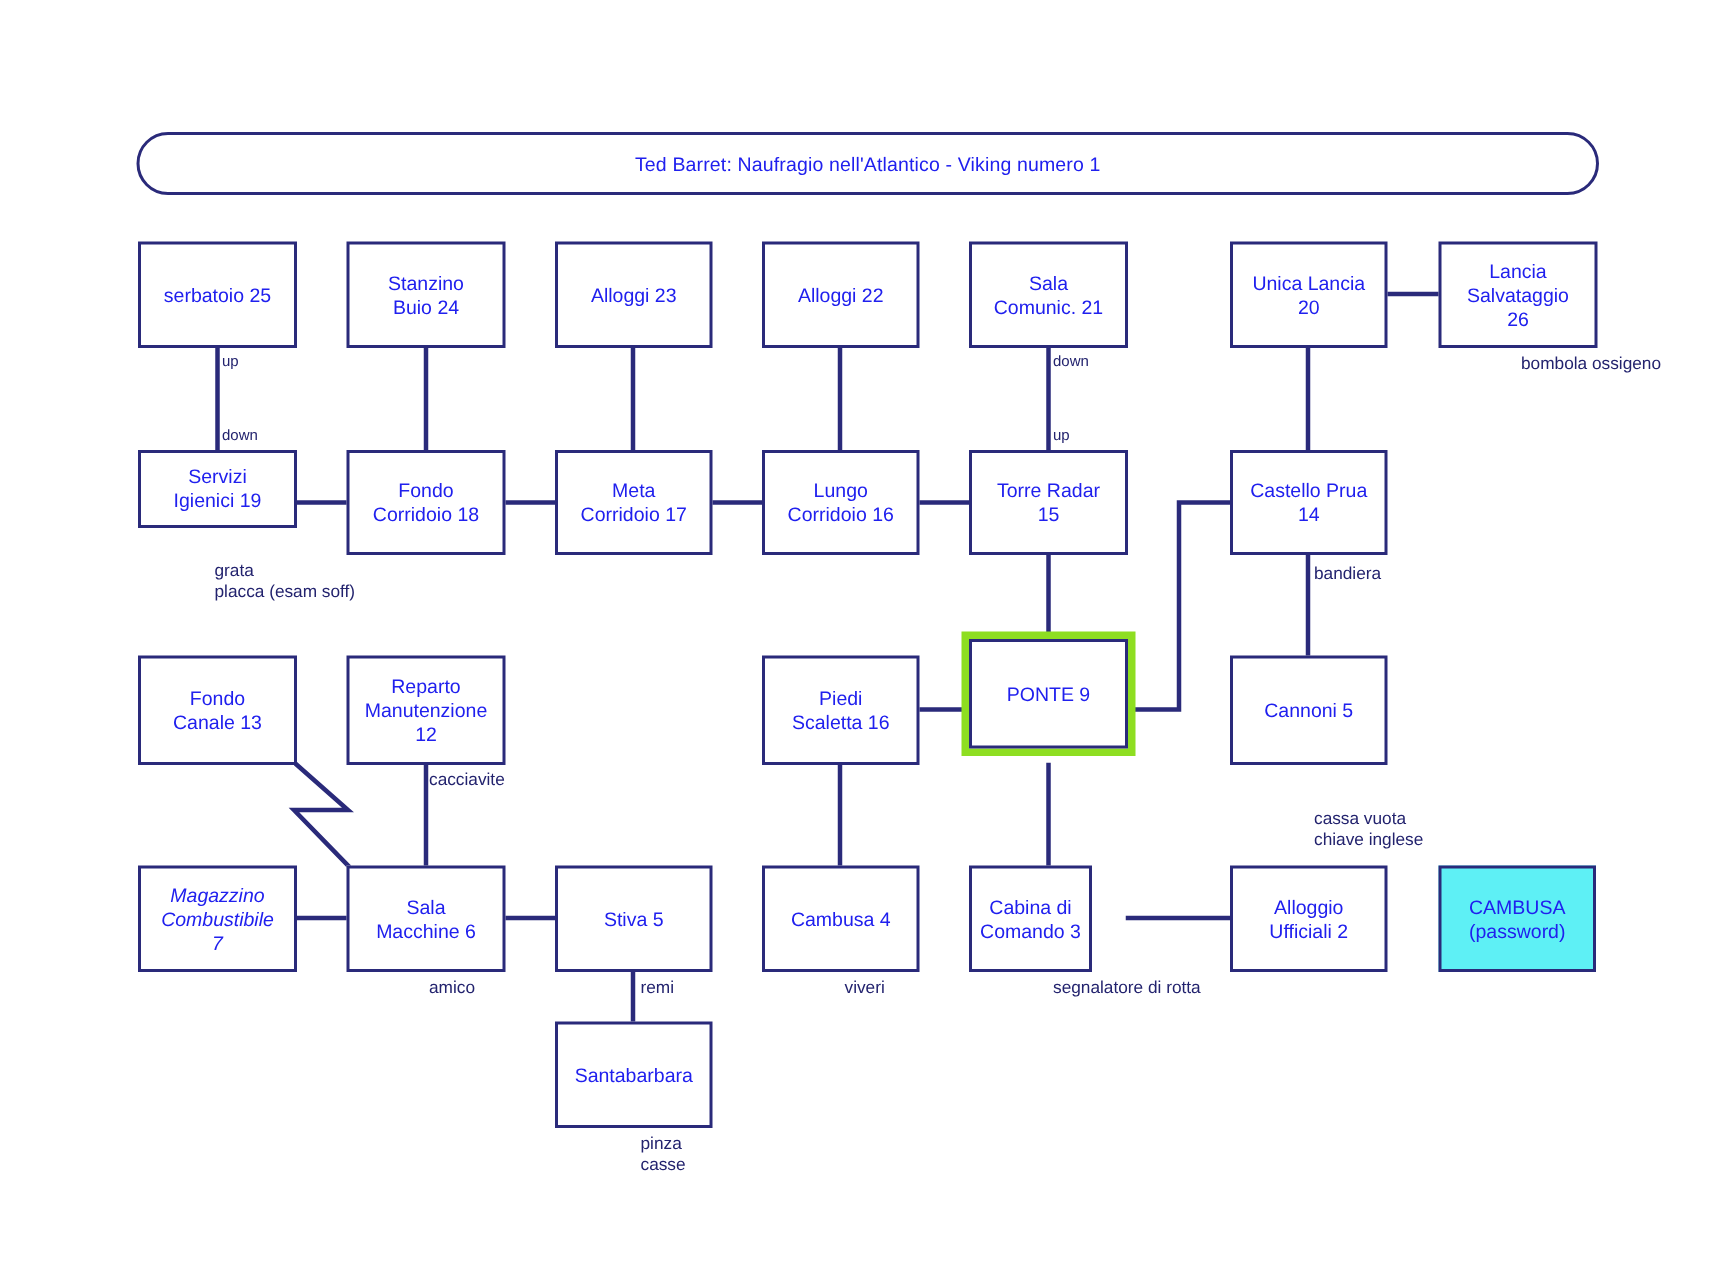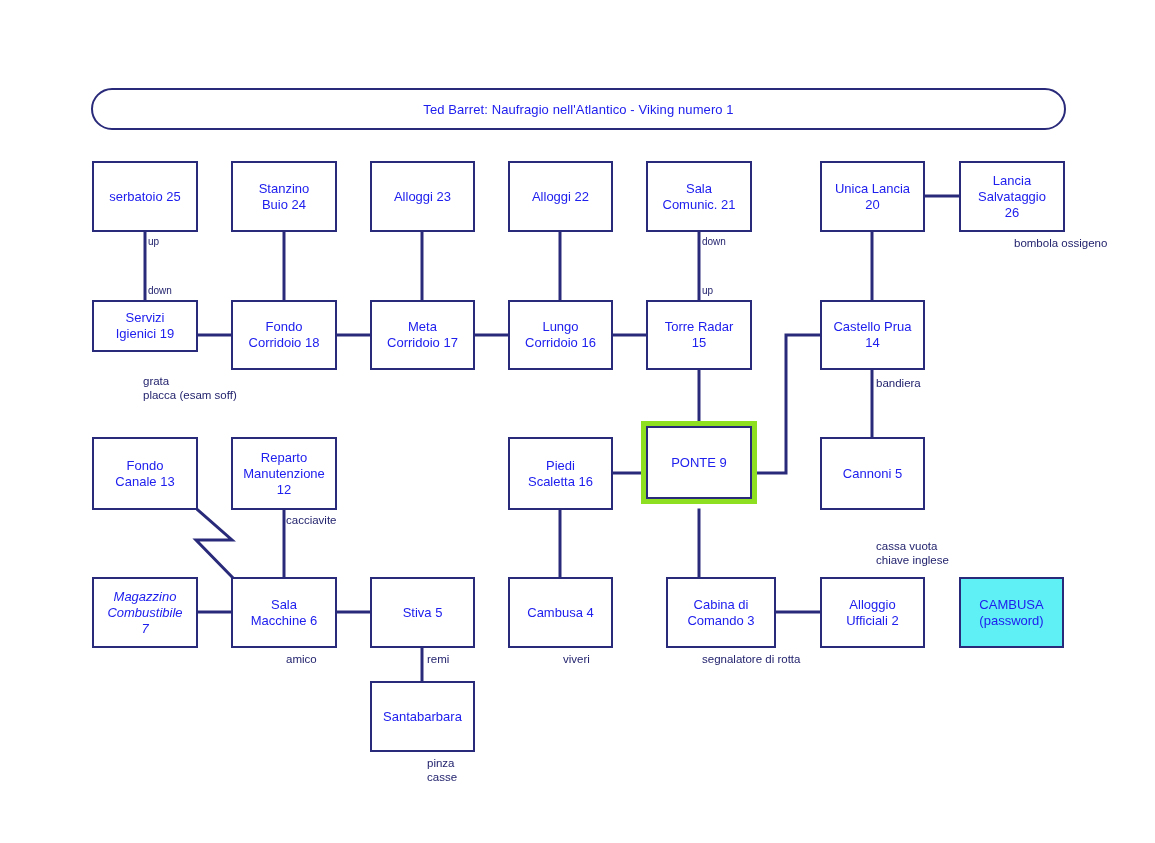--- a/index.html
+++ b/index.html
@@ -141,21 +141,21 @@
       <div class="node" style="left: 231px; top: 577px; width: 106px; height: 71px;">
         <span style="white-space: pre;">Sala
 Macchine 6</span>
       </div>
       <div class="node" style="left: 370px; top: 577px; width: 105px; height: 71px;">
         <span style="white-space: pre;">Stiva 5</span>
       </div>
       <div class="node" style="left: 508px; top: 577px; width: 105px; height: 71px;">
         <span style="white-space: pre;">Cambusa 4</span>
       </div>
-      <div class="node" style="left: 646px; top: 577px; width: 110px; height: 71px; margin-left: 20px;">
+      <div class="node" style="left: 646px; top: 577px; width: 82px; height: 71px;">
         <span style="white-space: pre;">Cabina di
 Comando 3</span>
       </div>
       <div class="node" style="left: 820px; top: 577px; width: 105px; height: 71px;">
         <span style="white-space: pre;">Alloggio
 Ufficiali 2</span>
       </div>
       <div class="node cyan" style="left: 959px; top: 577px; width: 105px; height: 71px;">
         <span style="white-space: pre;">CAMBUSA
 (password)</span>

